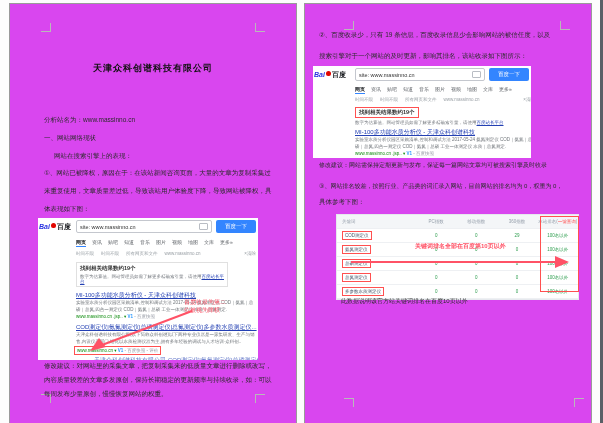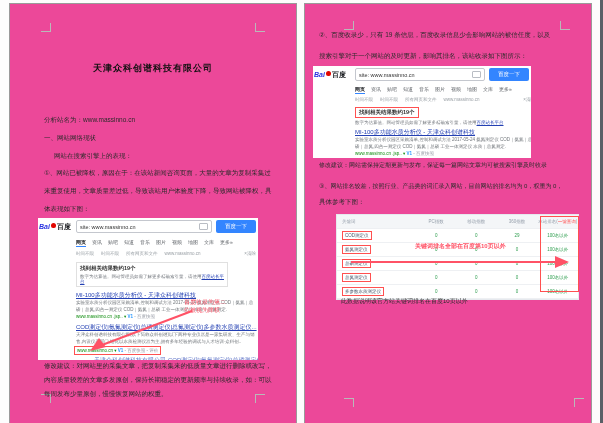--- a/index.html
+++ b/index.html
@@ -1,18 +1,18 @@
 <!DOCTYPE html>
 <html><head>
 <meta charset="utf-8">
 <style>
   html,body{margin:0;padding:0;background:#fff;}
   #canvas{position:relative;width:603px;height:423px;overflow:hidden;
           font-family:"Liberation Sans","DejaVu Sans",sans-serif;background:#fdfdfd;}
-  .page{position:absolute;top:3px;width:286px;height:419px;background:#ec4899;
+  .page{position:absolute;top:3px;width:286px;height:419px;background:#d946ef;
         border:1px solid #9a9a9a;overflow:hidden;}
   #page1{left:9px;} #page2{left:304px;}
   .win-edge{position:absolute;right:0;top:0;width:3px;height:423px;background:#5a5f66;}
   .cm{position:absolute;width:9px;height:8px;border:0 solid #b9b9b9;}
   .cm.tl{border-right-width:1px;border-bottom-width:1px;}
   .cm.tr{border-left-width:1px;border-bottom-width:1px;}
   .cm.bl{border-right-width:1px;border-top-width:1px;}
   .cm.br{border-left-width:1px;border-top-width:1px;}
   .doc-title{position:absolute;left:0;top:58px;width:100%;text-align:center;
              font-size:9px;font-weight:bold;color:#111;letter-spacing:1px;}

